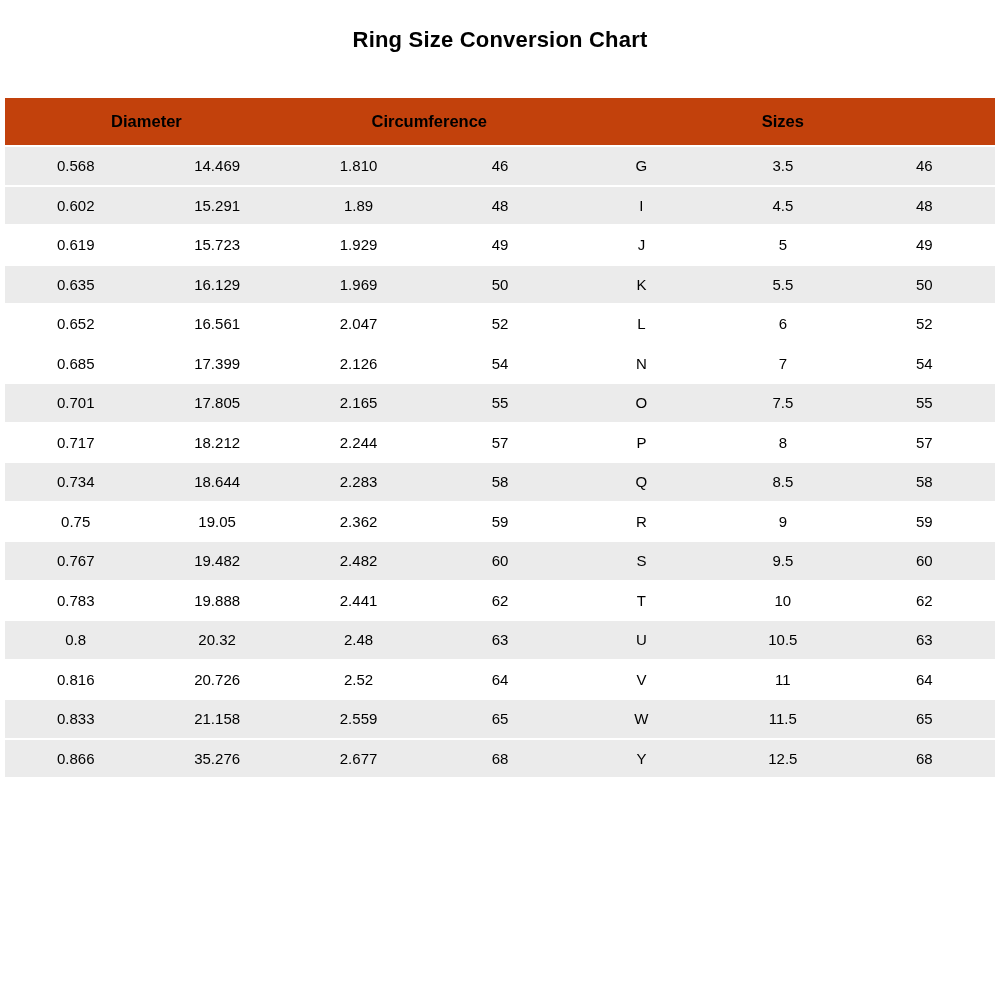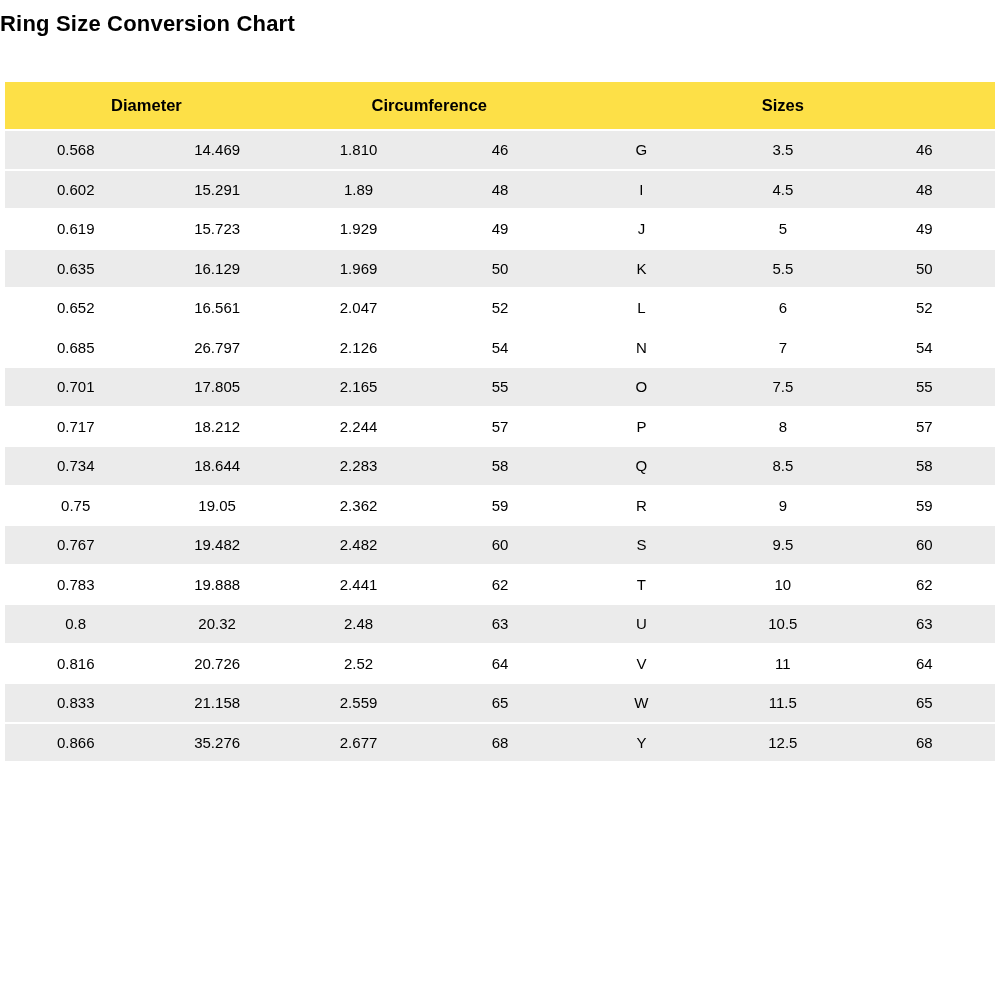--- a/index.html
+++ b/index.html
@@ -12,44 +12,44 @@
     color: #000000;
     -webkit-font-smoothing: antialiased;
   }
   .page {
     width: 1000px;
     height: 1000px;
     overflow: hidden;
     background: #ffffff;
   }
   .title {
-    margin: 0;
-    padding-top: 11px;
+    margin: 8px;
+    padding-top: 19px;
     font-size: 22px;
     line-height: 26px;
     font-weight: bold;
-    text-align: left;
+    text-align: center;
     letter-spacing: 0.2px;
   }
   table.ring-table {
     border-collapse: collapse;
     table-layout: fixed;
     width: 990px;
     margin: 45px 5px 0 5px;
   }
   table.ring-table col { width: 14.2857%; }
   th, td {
     text-align: center;
     vertical-align: middle;
     padding: 0;
     font-weight: normal;
   }
   tr.group-header-row th {
     height: 47px;
-    background: #fde047;
+    background: #c2410c;
     font-weight: bold;
     font-size: 16.5px;
   }
   tr.sub-header-row th {
     height: 53px;
     background: #ffffff;
     font-size: 15px;
     line-height: 19px;
     padding: 0 8px;
   }
@@ -125,21 +125,21 @@
           <td>0.652</td>
           <td>16.561</td>
           <td>2.047</td>
           <td>52</td>
           <td>L</td>
           <td>6</td>
           <td>52</td>
         </tr>
         <tr class="data-row plain">
           <td>0.685</td>
-          <td>26.797</td>
+          <td>17.399</td>
           <td>2.126</td>
           <td>54</td>
           <td>N</td>
           <td>7</td>
           <td>54</td>
         </tr>
         <tr class="data-row striped">
           <td>0.701</td>
           <td>17.805</td>
           <td>2.165</td>

